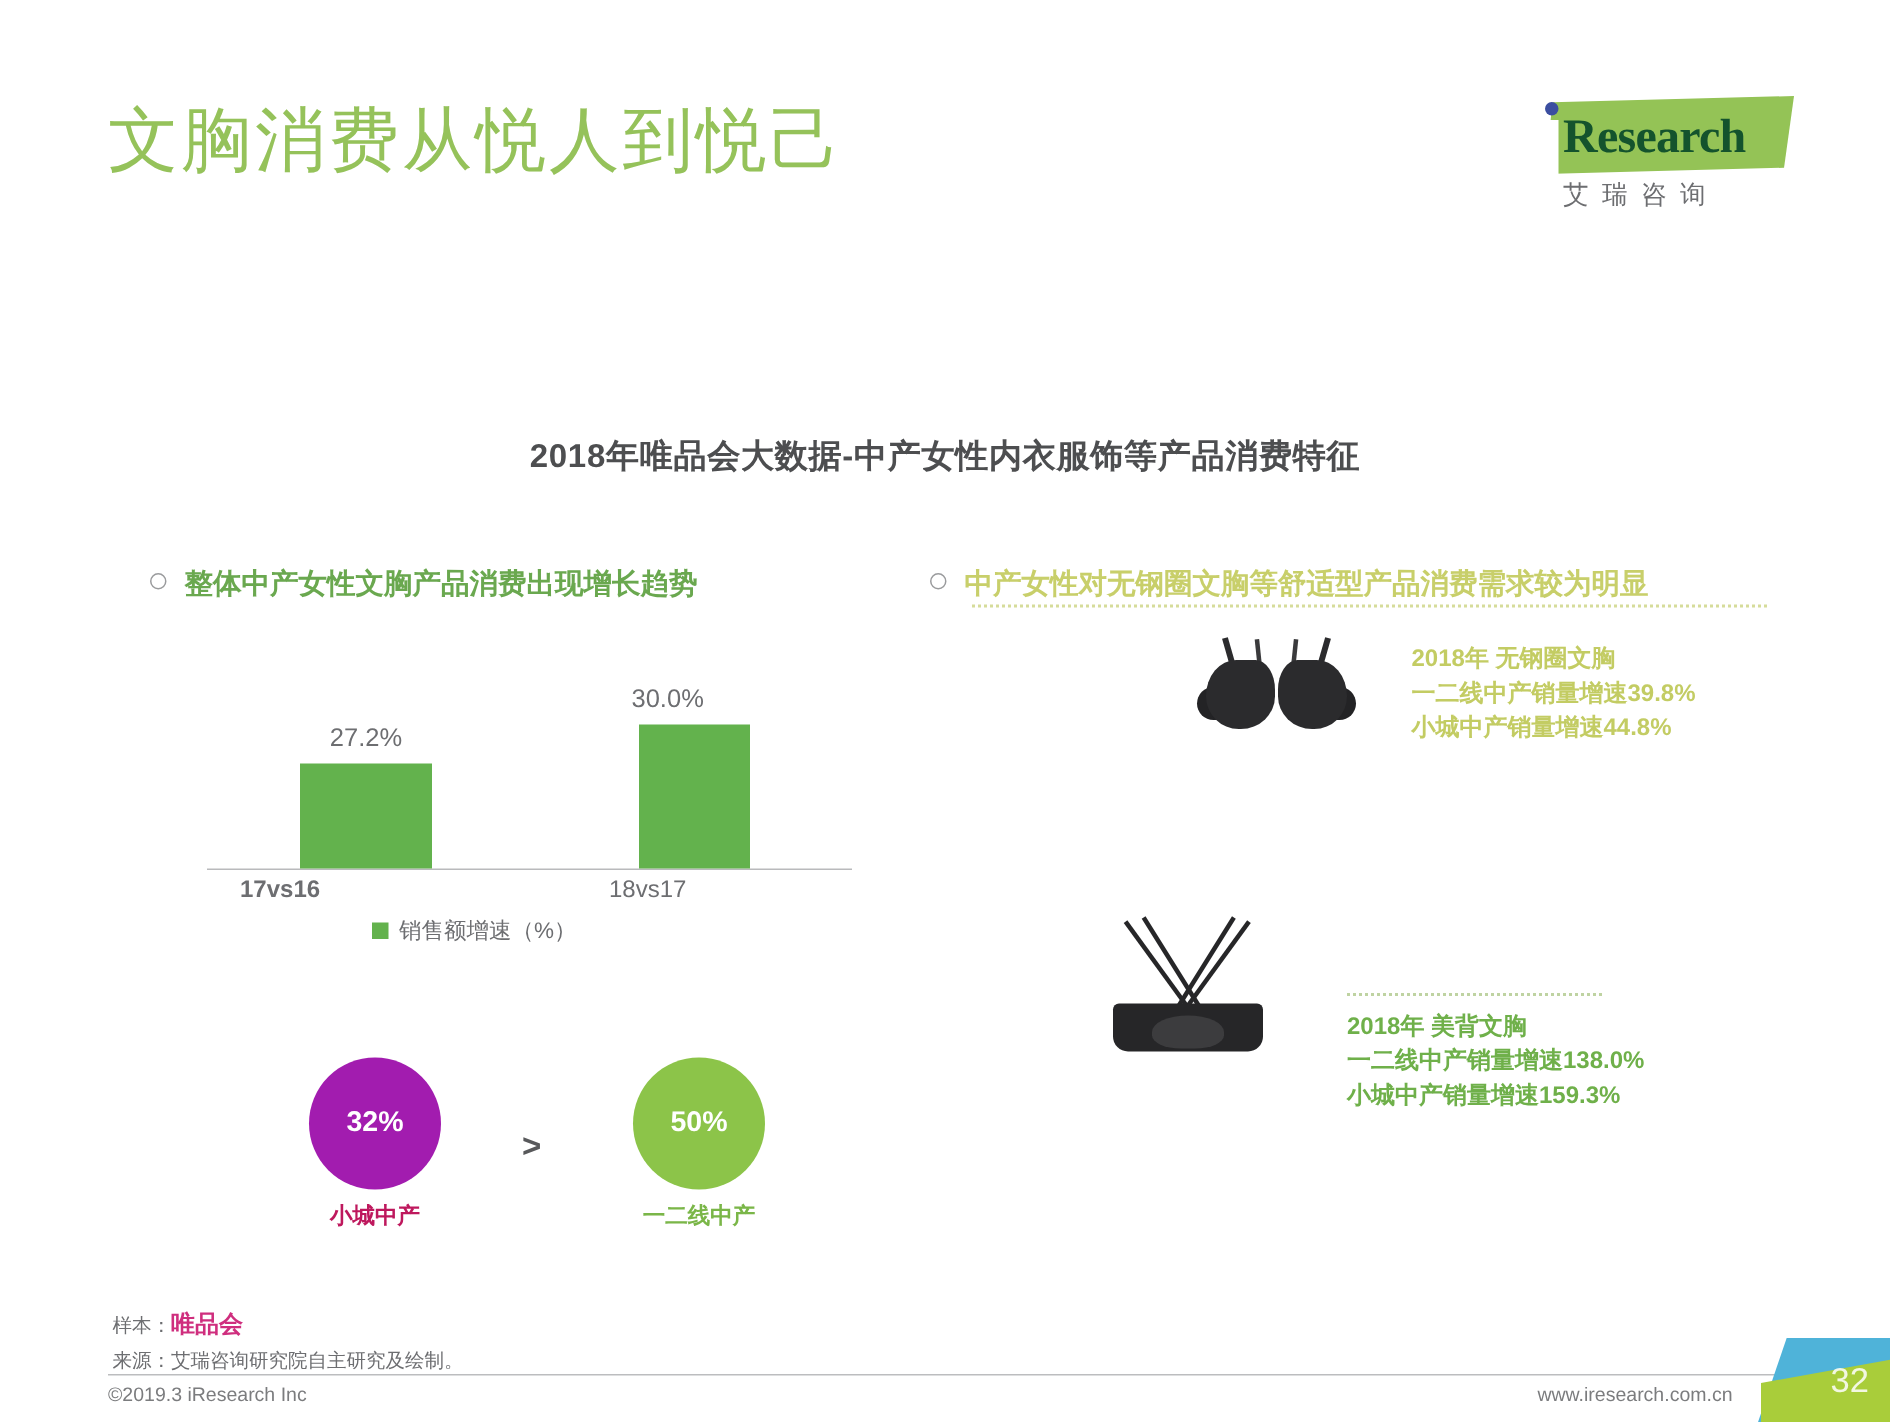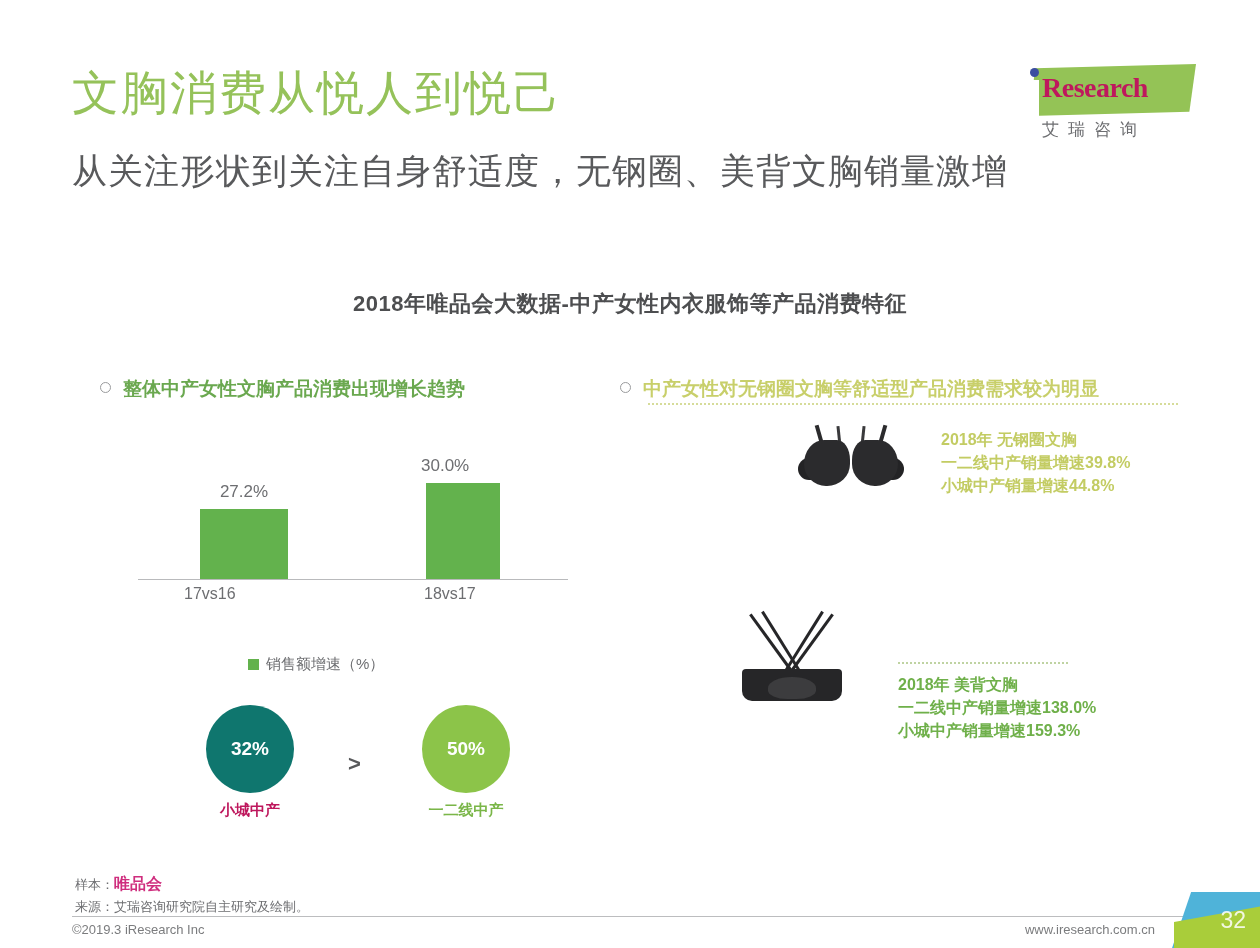--- a/index.html
+++ b/index.html
@@ -38,21 +38,21 @@
   }
   .logo-i-dot{
     position:absolute;left:28px;top:10px;width:9px;height:9px;border-radius:50%;
     background:#3b4ea0;
   }
   .logo-i-stem{
     position:absolute;left:28px;top:22px;width:9px;height:36px;background:#ffffff;
   }
   .logo-word{
     position:absolute;left:40px;top:14px;
-    font-size:28px;font-weight:bold;color:#be185d;letter-spacing:-0.5px;
+    font-size:32px;font-weight:bold;color:#14532d;letter-spacing:-0.5px;
     font-family:"Liberation Serif","DejaVu Serif",serif;
   }
   .logo-cn{
     position:absolute;left:40px;top:60px;
     font-size:17px;color:#6d6e71;letter-spacing:9px;
   }
 
   
   .chart-title{
     position:absolute;left:0;right:0;top:289px;
@@ -79,38 +79,38 @@
   
   .chart{position:absolute;left:138px;top:440px;width:430px;height:140px;}
   .axis{position:absolute;left:0;bottom:0;width:430px;height:0;border-top:1.4px solid #b9babc;}
   .bar{position:absolute;bottom:1px;background:#63b24d;}
   .bar1{left:62px;width:88px;height:70px;}
   .bar2{left:288px;width:74px;height:96px;}
   .bar-val{position:absolute;font-size:17px;color:#6d6e71;white-space:nowrap;}
   .v1{left:60px;bottom:78px;width:92px;text-align:center;}
   .v2{left:283px;bottom:104px;width:84px;}
   .cat{position:absolute;top:585px;font-size:16px;color:#6d6e71;white-space:nowrap;}
-  .c1{left:184px;}
-  .c2{left:424px;}
+  .c1{left:160px;font-weight:bold;}
+  .c2{left:406px;}
   .legend{
-    position:absolute;left:248px;top:611px;font-size:15px;color:#6d6e71;white-space:nowrap;margin-top:44px;
+    position:absolute;left:248px;top:611px;font-size:15px;color:#6d6e71;white-space:nowrap;
   }
   .legend .sw{
     display:inline-block;width:11px;height:11px;background:#63b24d;margin-right:7px;
     vertical-align:middle;position:relative;top:-1px;
   }
 
   
   .circles{position:absolute;left:140px;top:705px;width:460px;height:130px;}
   .circ{
     position:absolute;border-radius:50%;
     display:flex;align-items:center;justify-content:center;
     font-size:19px;font-weight:bold;color:#ffffff;
   }
-  .circ-pink{left:66px;top:0;width:88px;height:88px;background:#0f766e;}
+  .circ-pink{left:66px;top:0;width:88px;height:88px;background:#a21caf;}
   .circ-green{left:282px;top:0;width:88px;height:88px;background:#8cc449;}
   .gt{
     position:absolute;left:208px;top:46px;font-size:22px;font-weight:bold;color:#58595b;
   }
   .clabel{position:absolute;top:96px;font-size:15px;font-weight:bold;white-space:nowrap;text-align:center;}
   .clabel-pink{left:66px;width:88px;color:#be185d;}
   .clabel-green{left:282px;width:88px;color:#7ab648;}
 
   
   .prod{position:absolute;}
@@ -185,21 +185,20 @@
   .pageno{
     position:absolute;right:14px;bottom:14px;font-size:23px;color:#ffffff;opacity:.85;margin-left:12px;
   }
 </style>
 </head>
 <body>
 
 <div class="slide">
 
   <div class="title-main">文胸消费从悦人到悦己</div>
-  <div class="title-sub">从关注形状到关注自身舒适度，无钢圈、美背文胸销量激增</div>
 
   <div class="logo">
     <div class="logo-band"></div>
     <div class="logo-i-dot"></div>
     <div class="logo-i-stem"></div>
     <div class="logo-word">Research</div>
     <div class="logo-cn">艾瑞咨询</div>
   </div>
 
   <div class="chart-title">2018年唯品会大数据-中产女性内衣服饰等产品消费特征</div>

